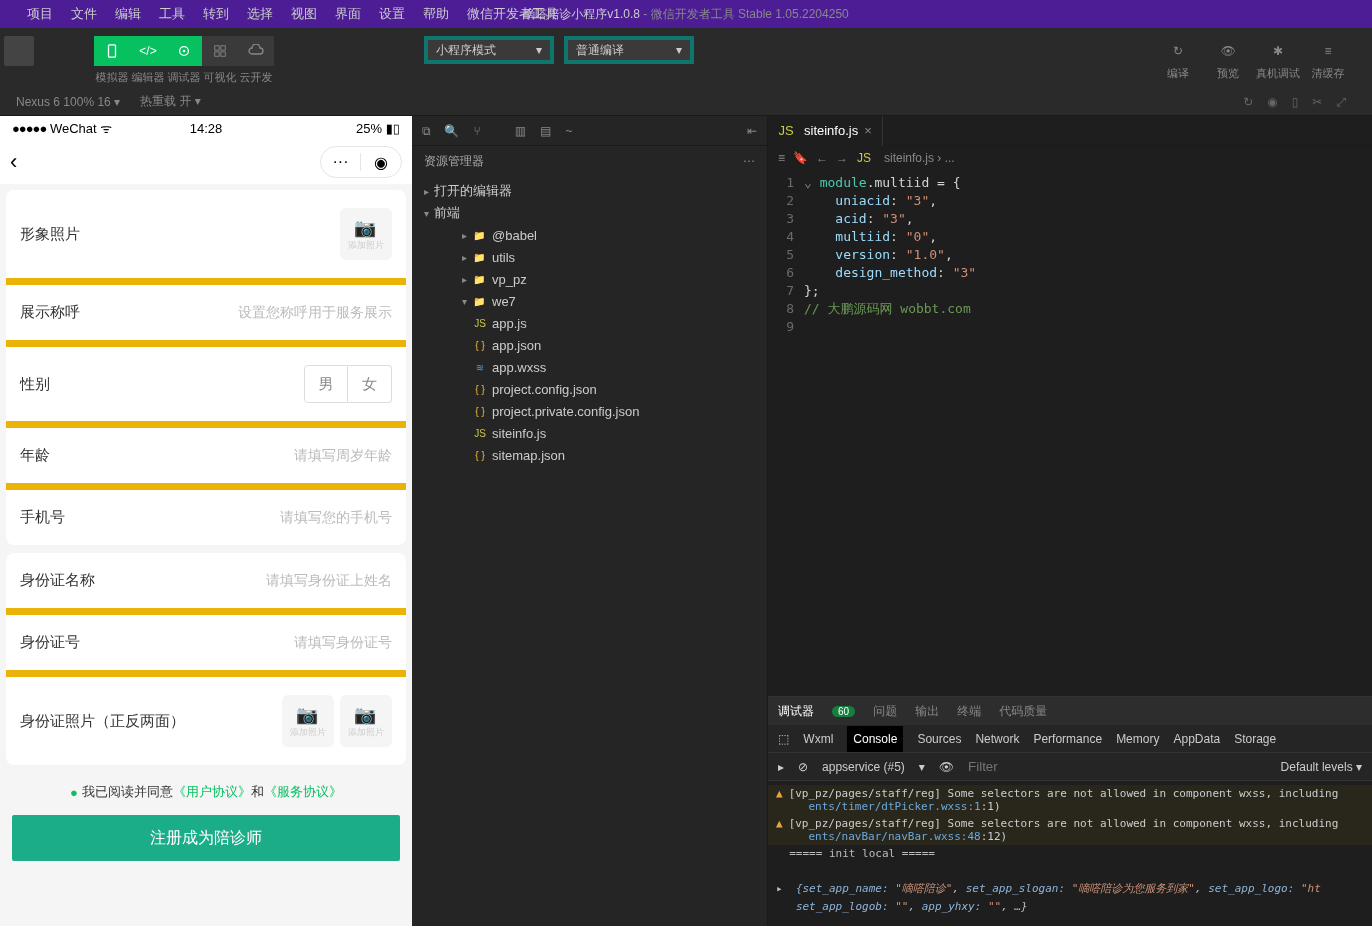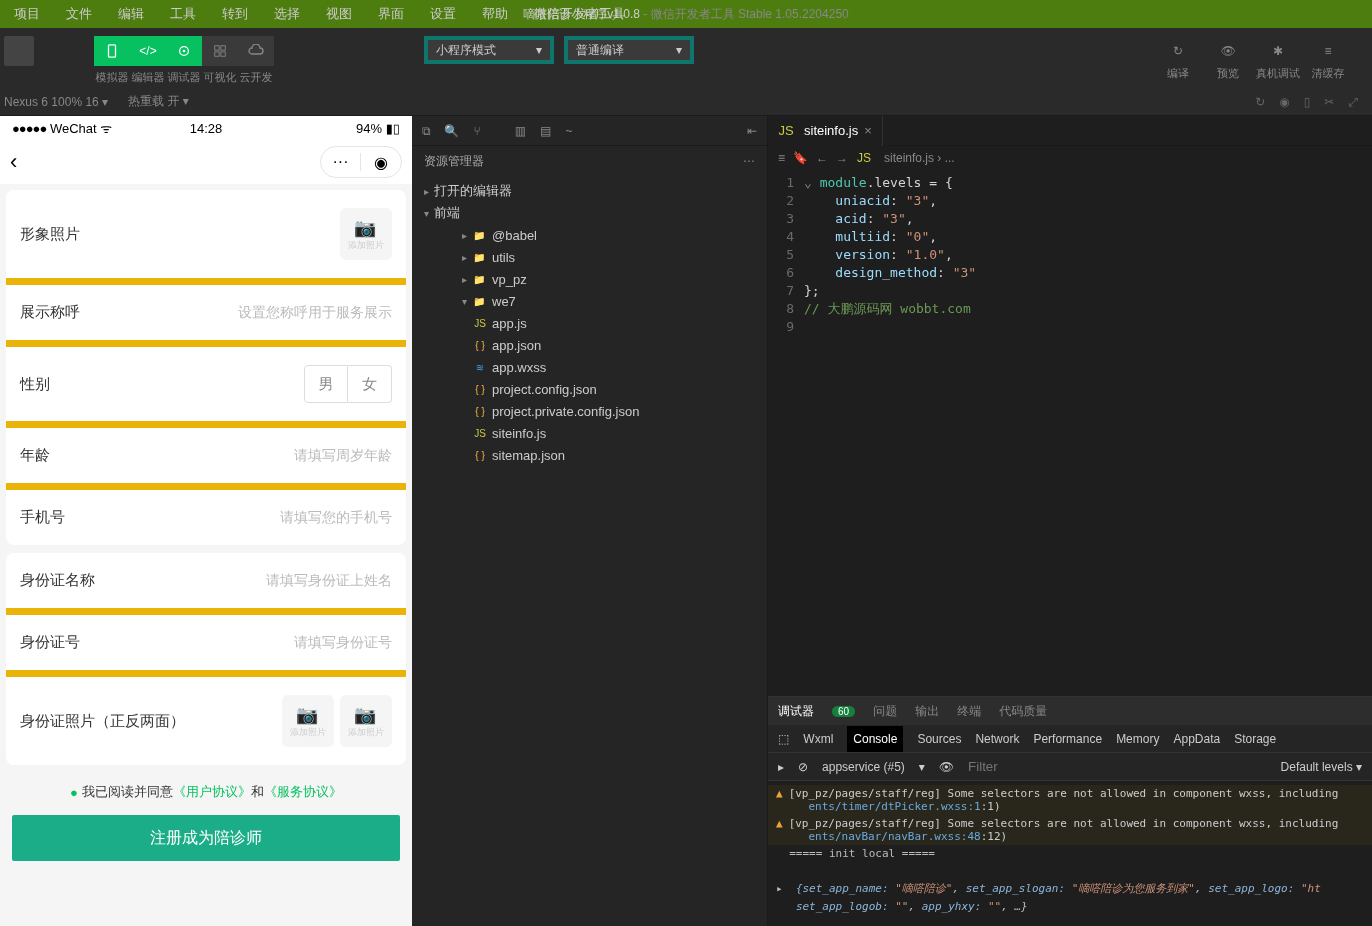--- a/index.html
+++ b/index.html
@@ -1,36 +1,36 @@
 <!DOCTYPE html>
 <html><head>
 <meta charset="utf-8">
 <style>
 * { margin:0; padding:0; box-sizing:border-box; }
 body { width:1372px; height:926px; background:#2a2a2a; font-family:"Microsoft YaHei",-apple-system,sans-serif; color:#ccc; font-size:12px; overflow:hidden; }
-.menubar { height:28px; background:#4d7c0f; display:flex; align-items:center; padding:0 6px; gap:10px; }
+.menubar { height:28px; background:#4c1d95; display:flex; align-items:center; padding:0 19px; gap:2px; }
 .menubar-item { padding:4px 8px; color:#ccc; cursor:pointer; font-size:13px; }
 .titlebar { position:absolute; top:0; left:0; right:0; height:28px; display:flex; justify-content:center; align-items:center; pointer-events:none; }
 .titlebar span { color:#888; font-size:12px; }
 .titlebar .proj { color:#ccc; }
 .toolbar-row { height:60px; background:#2a2a2a; display:flex; align-items:flex-start; padding:8px 0 0 0; }
 .tool-group { display:flex; flex-direction:column; align-items:center; margin-left:90px; }
 .tool-btns { display:flex; gap:0; }
 .tb { width:36px; height:30px; display:flex; align-items:center; justify-content:center; cursor:pointer; color:#fff; }
 .tb.green { background:#07c160; }
 .tb.grey { background:#3a3a3a; color:#888; }
 .tb-labels { display:flex; gap:0; margin-top:4px; }
 .tb-labels span { width:36px; text-align:center; font-size:11px; color:#888; }
 .center-tools { display:flex; align-items:flex-start; gap:10px; margin-left:150px; }
 .dropdown { height:28px; background:#3a3a3a; border:4px solid #0f766e; display:flex; align-items:center; padding:0 8px; cursor:pointer; min-width:130px; justify-content:space-between; }
 .right-tools { display:flex; gap:2px; margin-left:auto; margin-right:20px; }
 .rt { display:flex; flex-direction:column; align-items:center; width:48px; }
 .rt-icon { height:30px; display:flex; align-items:center; justify-content:center; color:#888; cursor:pointer; }
 .rt-label { font-size:11px; color:#888; }
-.sub-toolbar { height:28px; background:#2a2a2a; display:flex; align-items:center; padding:0 4px; font-size:12px; color:#888; border-bottom:1px solid #1a1a1a;}
+.sub-toolbar { height:28px; background:#2a2a2a; display:flex; align-items:center; padding:0 16px; font-size:12px; color:#888; border-bottom:1px solid #1a1a1a;}
 .main { display:flex; height:810px; }
 .simulator { width:412px; background:#2a2a2a; display:flex; flex-direction:column; }
 .sim-toolbar-icons { display:flex; gap:14px; color:#666; margin-left:auto; padding-right:10px; }
 .phone { flex:1; background:#f5f5f5; margin:0; overflow:hidden; position:relative; }
 .phone-statusbar { height:24px; background:#fff; display:flex; align-items:center; padding:0 12px; font-size:13px; color:#000; font-weight:500; }
 .phone-nav { height:44px; background:#fff; display:flex; align-items:center; padding:0 10px; }
 .back-icon { font-size:22px; color:#000; cursor:pointer; }
 .capsule { margin-left:auto; display:flex; align-items:center; border:1px solid #e5e5e5; border-radius:16px; height:32px; background:#fff; }
 .capsule div { width:40px; display:flex; align-items:center; justify-content:center; font-size:16px; color:#000; }
 .capsule div:first-child { border-right:1px solid #e5e5e5; }
@@ -192,21 +192,21 @@
   </div>
 </div>
 
 <div class="main">
 
   <div class="simulator">
     <div class="phone">
       <div class="phone-statusbar">
         <span style="letter-spacing:-1px;">●●●●●</span>&nbsp;<span>WeChat</span><span>&nbsp;ᯤ</span>
         <span style="position:absolute;left:50%;transform:translateX(-50%);">14:28</span>
-        <span style="margin-left:auto;">94%</span><span>&nbsp;▮▯</span>
+        <span style="margin-left:auto;">25%</span><span>&nbsp;▮▯</span>
       </div>
       <div class="phone-nav">
         <span class="back-icon">‹</span>
         <div class="capsule">
           <div>···</div>
           <div>◉</div>
         </div>
       </div>
       <div class="form">
         <div class="card">
@@ -367,21 +367,21 @@
       <span>≡</span>
       <span>🔖</span>
       <span>←</span>
       <span>→</span>
       <span class="ficon js">JS</span>
       <span>siteinfo.js › ...</span>
     </div>
     <div class="code">
       <div class="gutter">1<br>2<br>3<br>4<br>5<br>6<br>7<br>8<br>9</div>
       <div class="code-lines">
-        <div><span style="color:#888;">⌄ </span><span class="k-mod">module</span><span class="k-key">.levels </span><span class="k-punc">= {</span></div>
+        <div><span style="color:#888;">⌄ </span><span class="k-mod">module</span><span class="k-key">.multiid </span><span class="k-punc">= {</span></div>
         <div>&nbsp;&nbsp;&nbsp;&nbsp;<span class="k-prop">uniacid</span><span class="k-punc">: </span><span class="k-str">"3"</span><span class="k-punc">,</span></div>
         <div>&nbsp;&nbsp;&nbsp;&nbsp;<span class="k-prop">acid</span><span class="k-punc">: </span><span class="k-str">"3"</span><span class="k-punc">,</span></div>
         <div>&nbsp;&nbsp;&nbsp;&nbsp;<span class="k-prop">multiid</span><span class="k-punc">: </span><span class="k-str">"0"</span><span class="k-punc">,</span></div>
         <div>&nbsp;&nbsp;&nbsp;&nbsp;<span class="k-prop">version</span><span class="k-punc">: </span><span class="k-str">"1.0"</span><span class="k-punc">,</span></div>
         <div>&nbsp;&nbsp;&nbsp;&nbsp;<span class="k-prop">design_method</span><span class="k-punc">: </span><span class="k-str">"3"</span></div>
         <div><span class="k-punc">};</span></div>
         <div><span class="k-cmt">// 大鹏源码网 wobbt.com</span></div>
       </div>
     </div>
 

